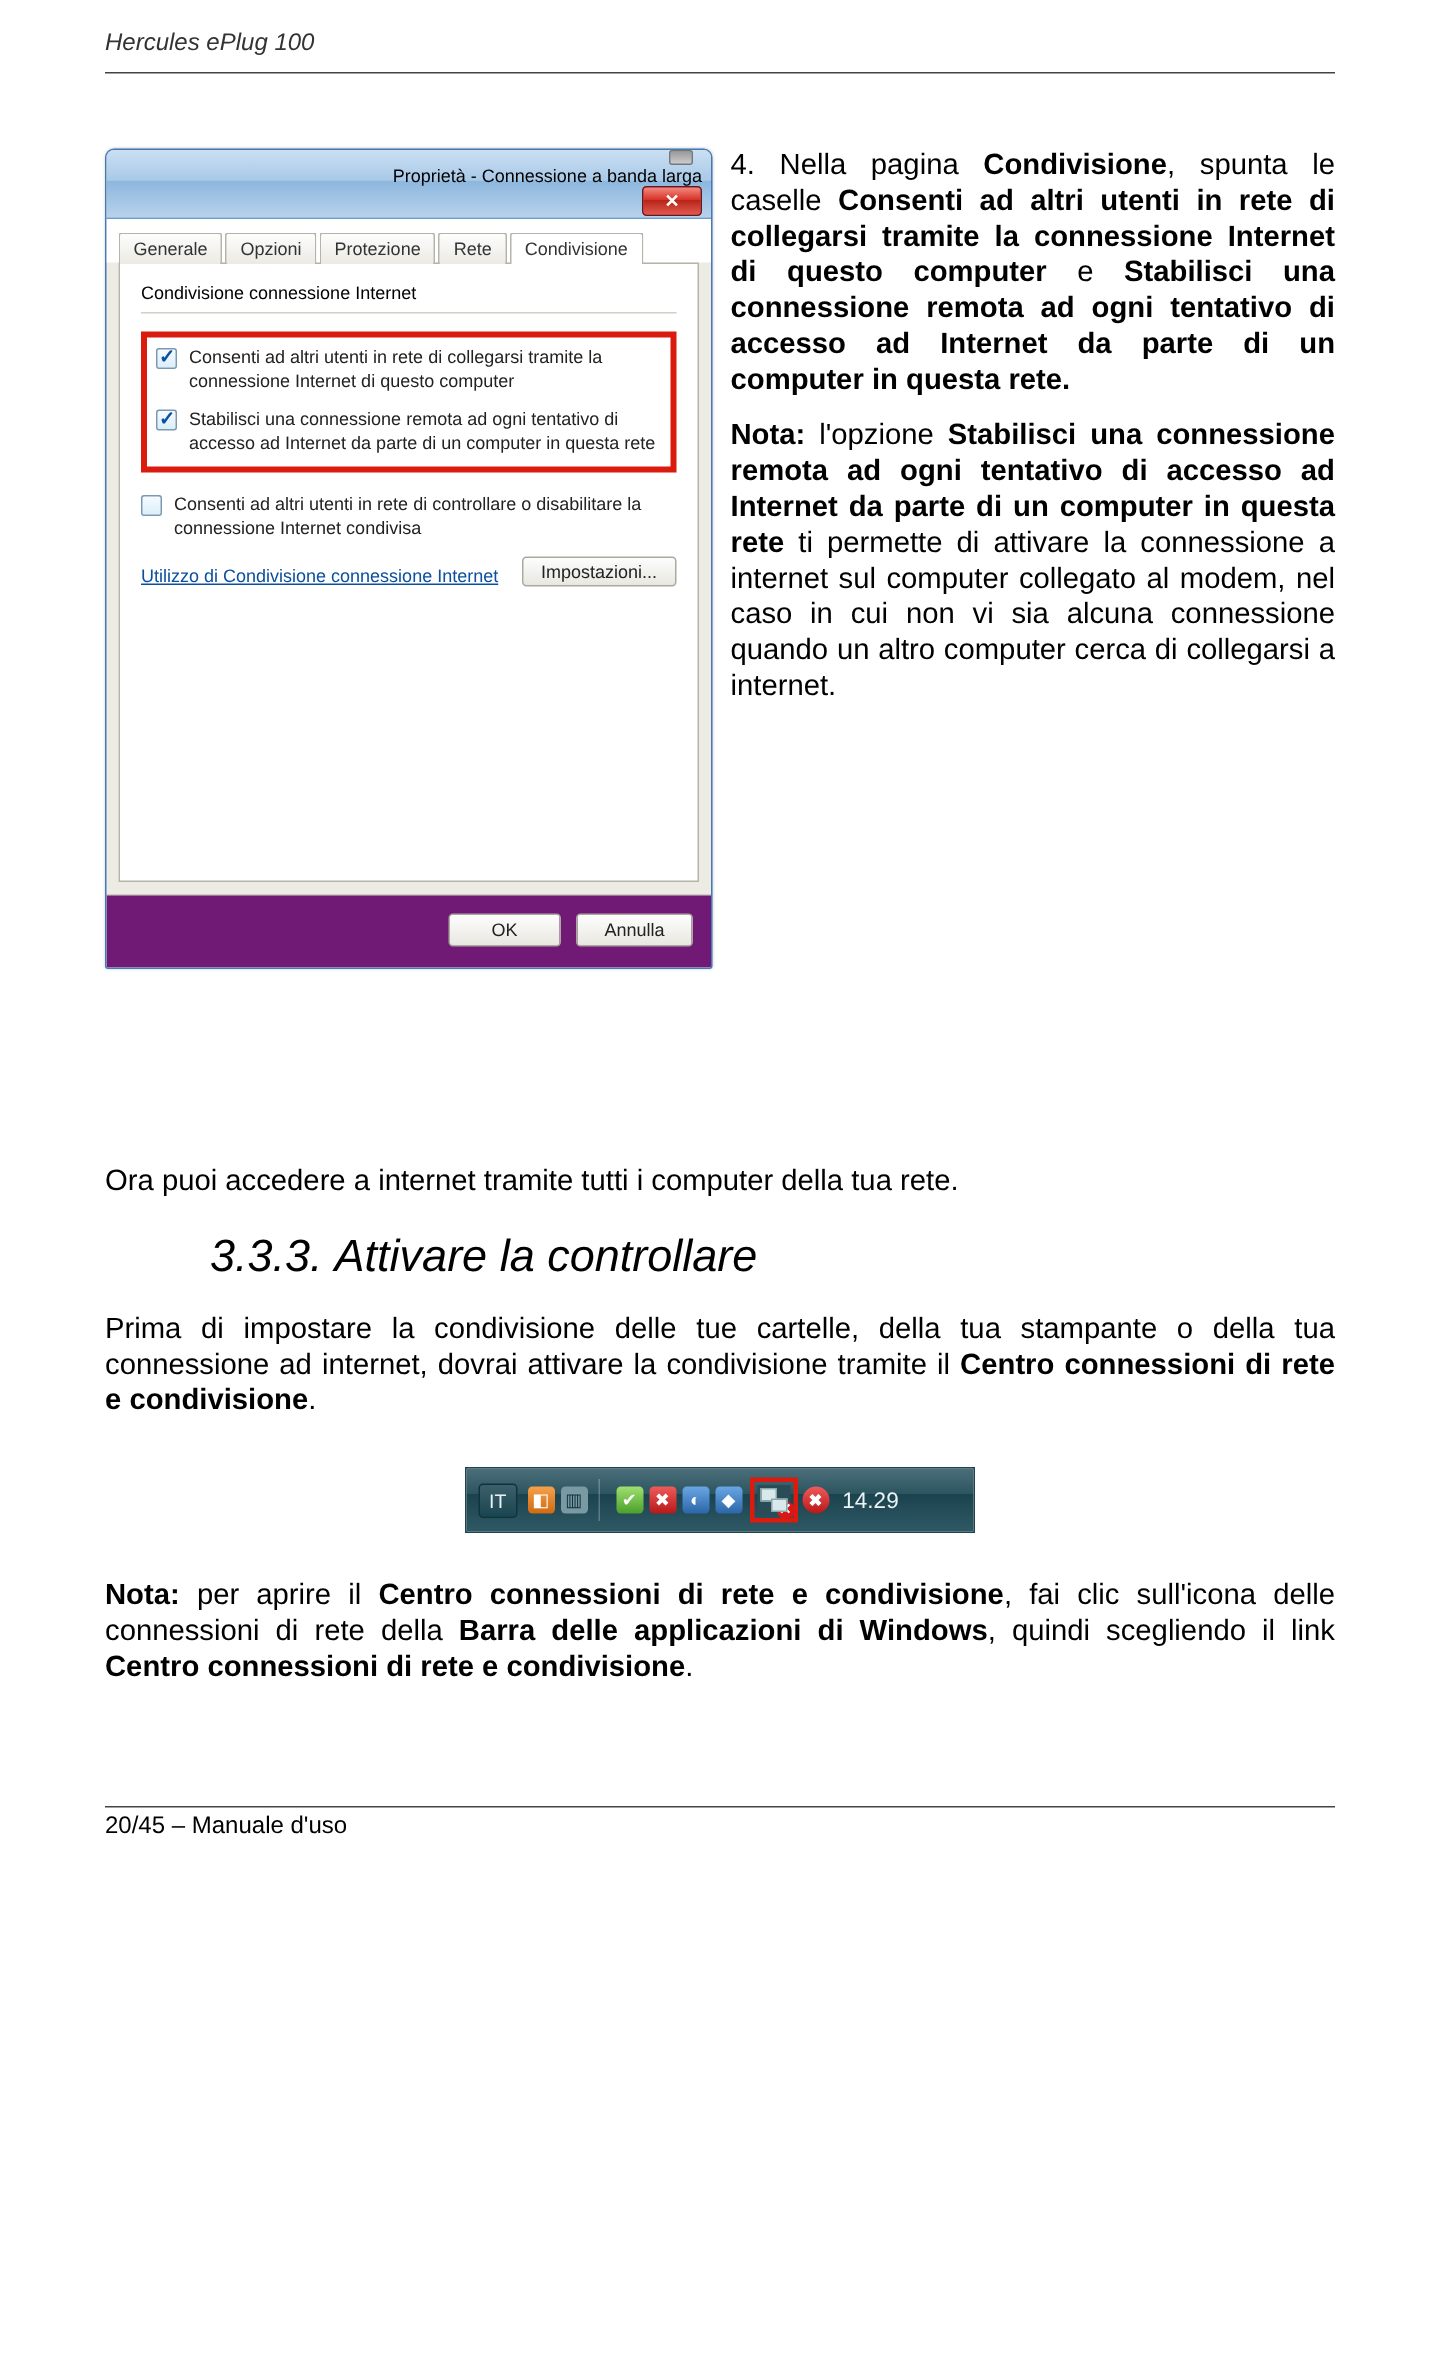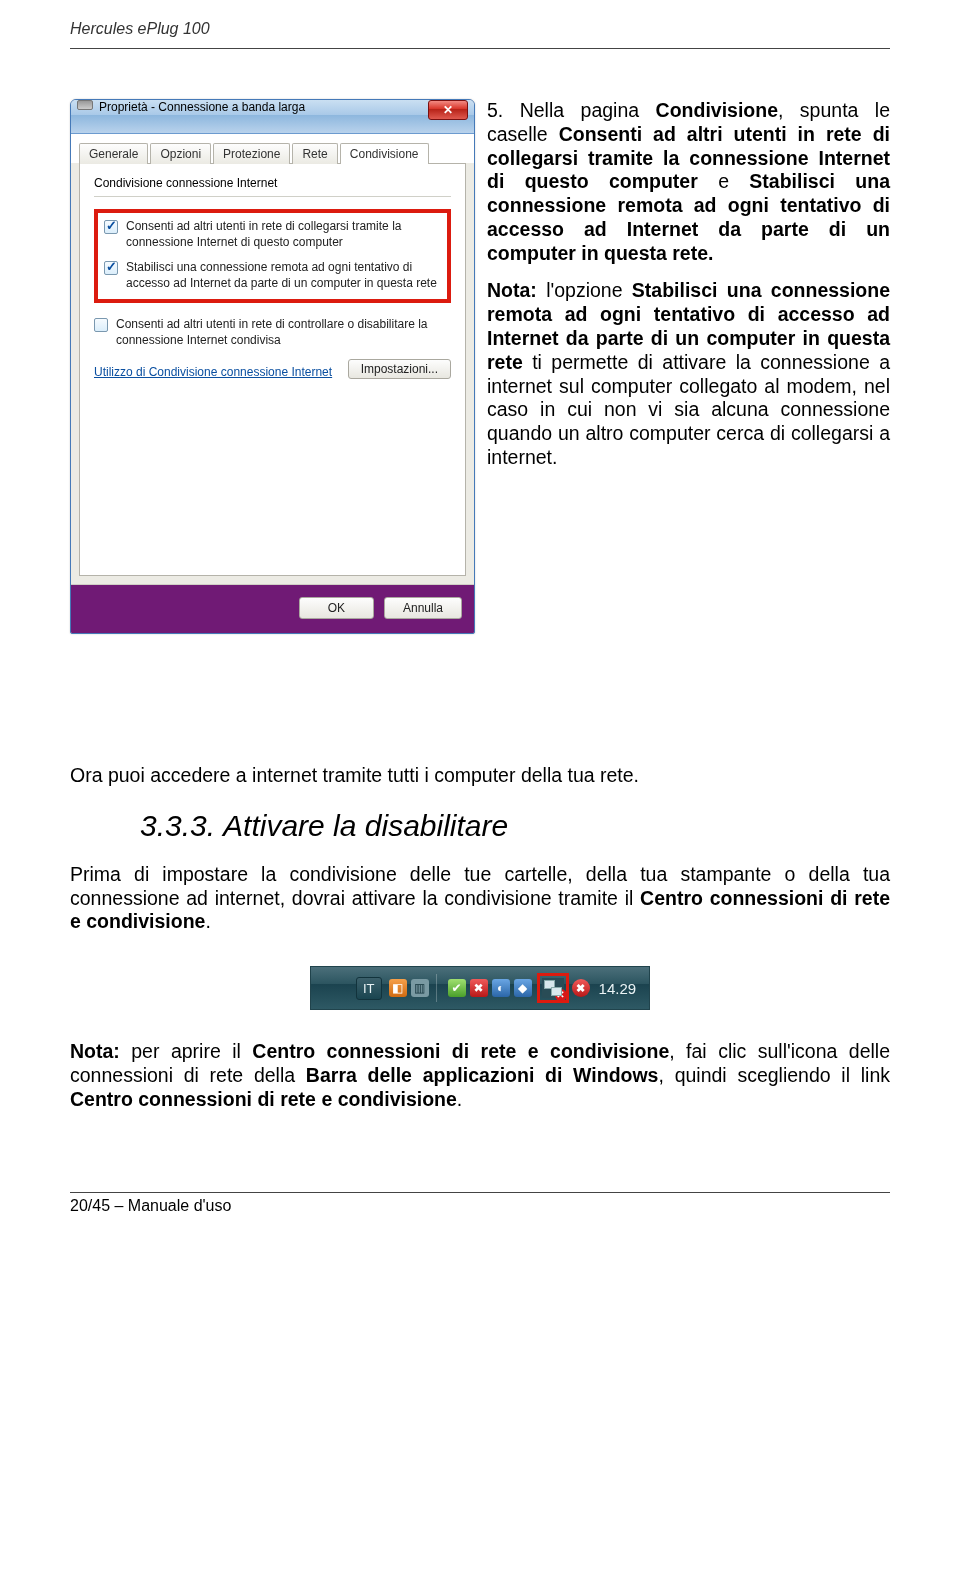--- a/index.html
+++ b/index.html
@@ -43,26 +43,27 @@
     width: 405px;
     border: 1px solid #4579b8;
     border-radius: 6px 6px 2px 2px;
     background: #ecebe4;
     font-family: "Segoe UI", Tahoma, Arial, sans-serif;
     font-size: 12px;
     overflow: hidden;
     box-shadow: 0 0 2px rgba(0,0,0,0.2);
   }
   .win-titlebar {
-    height: 34px;
-    display: flex;
-    align-items: flex-start;
+    height: 46px;
+    display: flex;
+    align-items: flex-end;
     background: linear-gradient(#cadff2, #a9c9e8 45%, #8db7de 46%, #b9d2ec);
     border-bottom: 1px solid #6c9bcf;
     padding: 0 6px;
+    flex-direction: column;
   }
   .win-title-icon {
     width: 16px; height: 10px;
     background: linear-gradient(#999,#ccc);
     border: 1px solid #777;
     border-radius: 2px;
     margin-right: 6px;
   }
   .win-title-text { font-size: 12px; color: #000; }
   .win-close {
@@ -207,21 +208,20 @@
     gap: 3px;
     font-family: "Segoe UI", Tahoma, sans-serif;
   }
   .tray-it {
     color: #e9f3f5;
     background: linear-gradient(#3c606b,#1a4550);
     border: 1px solid #12333c;
     border-radius: 3px;
     padding: 3px 6px;
     font-size: 13px;
-    margin-left: 37px;
   }
   .tray-icons { display: flex; gap: 4px; align-items: center; margin-left: 4px; }
   .tray-icon {
     width: 18px; height: 18px;
     border-radius: 3px;
     background: #7a9aa3;
     display: flex; align-items: center; justify-content: center;
     font-size: 12px;
     color: #103039;
   }
@@ -321,34 +321,34 @@
         </div>
         <div class="win-footer">
           <span class="win-btn" style="padding:3px 28px">OK</span>
           <span class="win-btn" style="padding:3px 18px">Annulla</span>
         </div>
       </div>
     </div>
 
     <div class="right-col step4">
       <p>
-        <span>5. Nella pagina </span><span class="bold">Condivisione</span><span>, spunta le caselle </span><span class="bold">Consenti ad altri utenti in rete di collegarsi tramite la connessione Internet di questo computer</span><span> e </span><span class="bold">Stabilisci una connessione remota ad ogni tentativo di accesso ad Internet da parte di un computer in questa rete.</span>
+        <span>4. Nella pagina </span><span class="bold">Condivisione</span><span>, spunta le caselle </span><span class="bold">Consenti ad altri utenti in rete di collegarsi tramite la connessione Internet di questo computer</span><span> e </span><span class="bold">Stabilisci una connessione remota ad ogni tentativo di accesso ad Internet da parte di un computer in questa rete.</span>
       </p>
       <p>
         <span class="bold">Nota:</span><span> l'opzione </span><span class="bold">Stabilisci una connessione remota ad ogni tentativo di accesso ad Internet da parte di un computer in questa rete</span><span> ti permette di attivare la connessione a internet sul computer collegato al modem, nel caso in cui non vi sia alcuna connessione quando un altro computer cerca di collegarsi a internet.</span>
       </p>
     </div>
   </div>
 
   <div class="after-cols">
     <p class="bodyp">Ora puoi accedere a internet tramite tutti i computer della tua rete.</p>
 
     <div class="subheading">
       <span class="num">3.3.3.</span>
-      <span class="txt">Attivare la disabilitare</span>
+      <span class="txt">Attivare la controllare</span>
     </div>
 
     <p class="bodyp">
       <span>Prima di impostare la condivisione delle tue cartelle, della tua stampante o della tua connessione ad internet, dovrai attivare la condivisione tramite il </span><span class="bold">Centro connessioni di rete e condivisione</span><span>.</span>
     </p>
 
     <div class="tray-wrap">
       <div class="tray">
         <span class="tray-it">IT</span>
         <div class="tray-icons">

